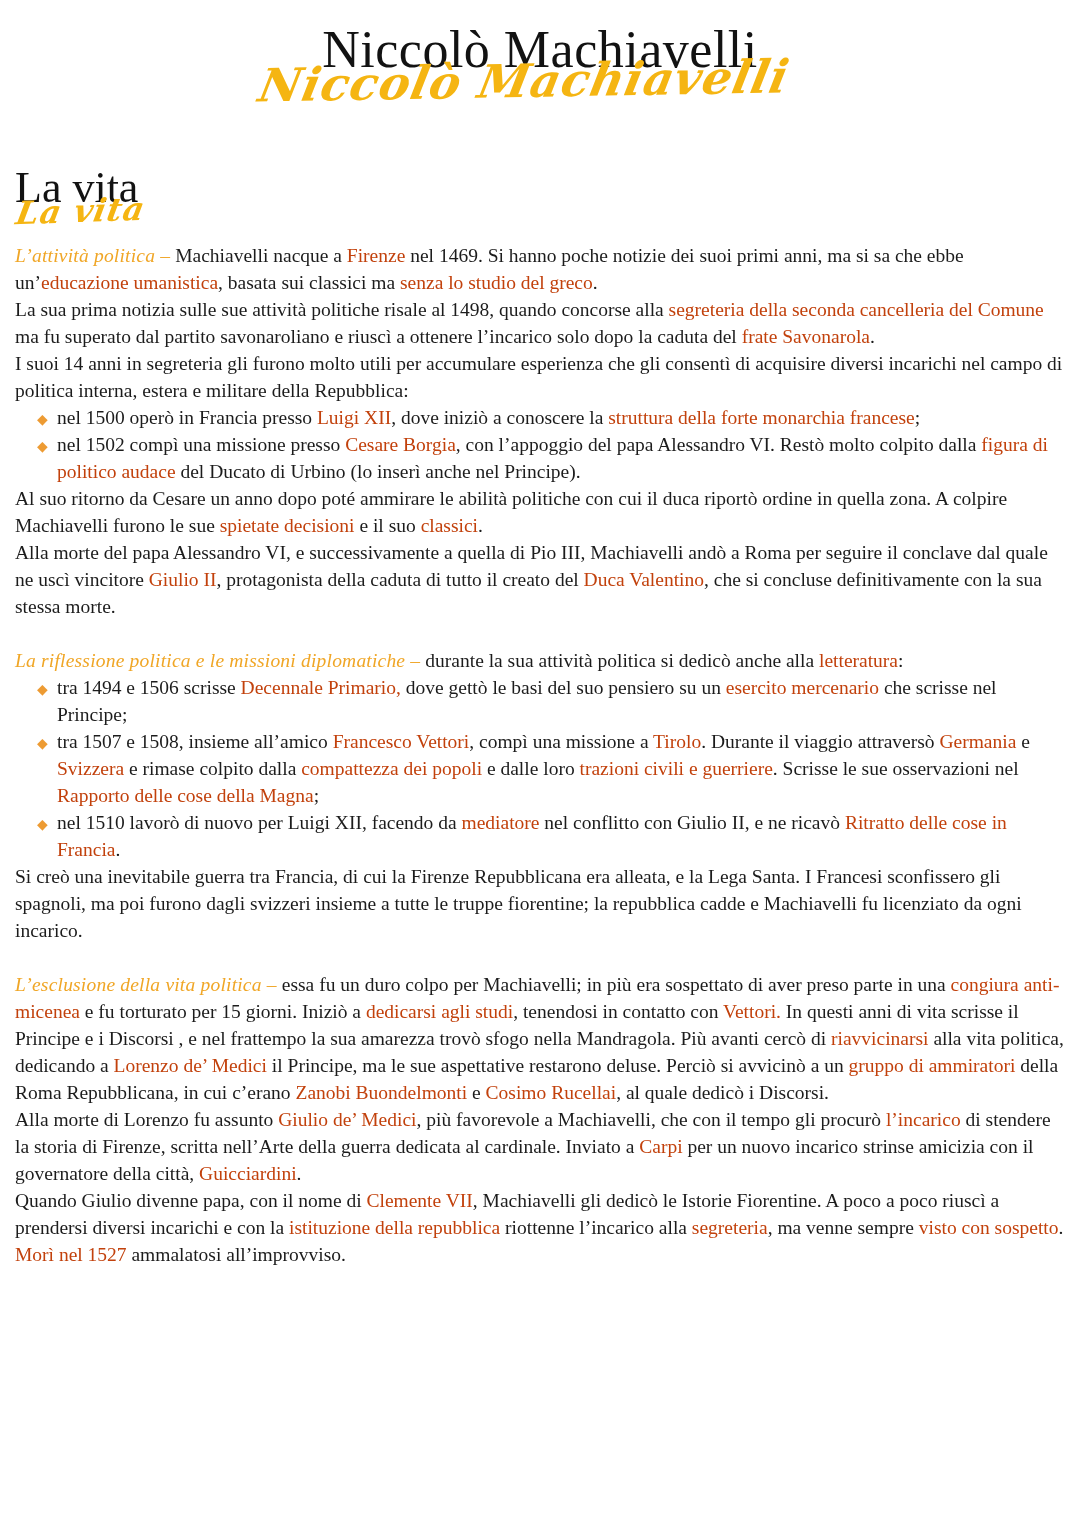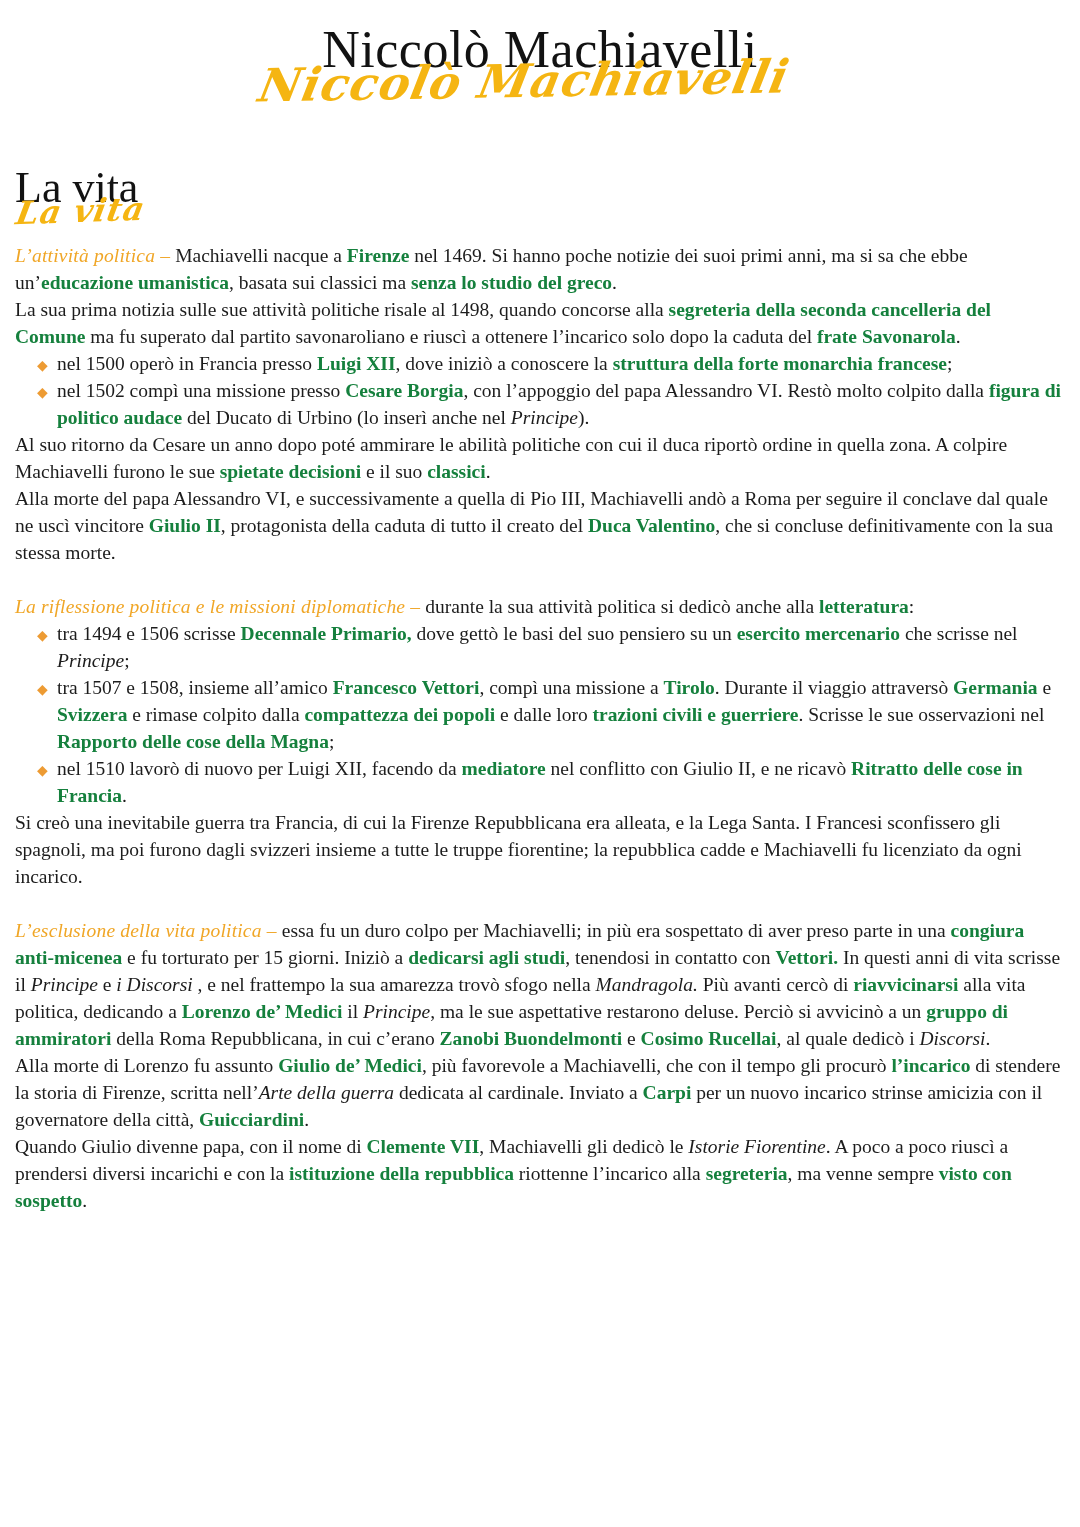--- a/index.html
+++ b/index.html
@@ -90,22 +90,22 @@
     position: absolute;
     left: 22px;
     top: 2px;
     font-size: 14px;
     color: #ED9B33;
   }
   .gap {
     height: 27px;
   }
   .seg-n { font-weight: 400; font-style: normal; }
-  .seg-b { font-weight: 700; color: #15803d; }
-  .seg-i { font-style: italic; }
+  .seg-b { font-weight: 400; color: #c2410c; }
+  .seg-i { }
   .seg-lead {
     font-weight: 400;
     font-style: italic;
     color: #F0A626;
     letter-spacing: 0.2px;
   }
 </style>
 </head>
 <body>
 
@@ -117,29 +117,31 @@
   </div>
 
   <div class="heading-wrap">
     <span class="heading-black">La vita</span>
     <span class="heading-script">La vita</span>
   </div>
 
   <div class="doc-body">
       <p class="para"><span class="seg-lead">L’attività politica – </span><span class="seg-n">Machiavelli nacque a </span><span class="seg-b">Firenze</span><span class="seg-n"> nel 1469. Si hanno poche notizie dei suoi primi anni, ma si sa che ebbe un’</span><span class="seg-b">educazione umanistica</span><span class="seg-n">, basata sui classici ma </span><span class="seg-b">senza lo studio del greco</span><span class="seg-n">.</span></p>
       <p class="para"><span class="seg-n">La sua prima notizia sulle sue attività politiche risale al 1498, quando concorse alla </span><span class="seg-b">segreteria della seconda cancelleria del Comune</span><span class="seg-n"> ma fu superato dal partito savonaroliano e riuscì a ottenere l’incarico solo dopo la caduta del </span><span class="seg-b">frate Savonarola</span><span class="seg-n">.</span></p>
+      <p class="para"><span class="seg-n">I suoi 14 anni in segreteria gli furono molto utili per accumulare esperienza che gli consentì di acquisire diversi incarichi nel campo di politica interna, estera e militare della Repubblica:</span></p>
       <p class="bullet"><span class="bullet-marker">◆</span><span class="seg-n">nel 1500 operò in Francia presso </span><span class="seg-b">Luigi XII</span><span class="seg-n">, dove iniziò a conoscere la </span><span class="seg-b">struttura della forte monarchia francese</span><span class="seg-n">;</span></p>
       <p class="bullet"><span class="bullet-marker">◆</span><span class="seg-n">nel 1502 compì una missione presso </span><span class="seg-b">Cesare Borgia</span><span class="seg-n">, con l’appoggio del papa Alessandro VI. Restò molto colpito dalla </span><span class="seg-b">figura di politico audace</span><span class="seg-n"> del Ducato di Urbino (lo inserì anche nel </span><span class="seg-i">Principe</span><span class="seg-n">).</span></p>
       <p class="para"><span class="seg-n">Al suo ritorno da Cesare un anno dopo poté ammirare le abilità politiche con cui il duca riportò ordine in quella zona. A colpire Machiavelli furono le sue </span><span class="seg-b">spietate decisioni</span><span class="seg-n"> e il suo </span><span class="seg-b">classici</span><span class="seg-n">.</span></p>
       <p class="para"><span class="seg-n">Alla morte del papa Alessandro VI, e successivamente a quella di Pio III, Machiavelli andò a Roma per seguire il conclave dal quale ne uscì vincitore </span><span class="seg-b">Giulio II</span><span class="seg-n">, protagonista della caduta di tutto il creato del </span><span class="seg-b">Duca Valentino</span><span class="seg-n">, che si concluse definitivamente con la sua stessa morte.</span></p>
       <div class="gap"></div>
       <p class="para"><span class="seg-lead">La riflessione politica e le missioni diplomatiche – </span><span class="seg-n">durante la sua attività politica si dedicò anche alla </span><span class="seg-b">letteratura</span><span class="seg-n">:</span></p>
       <p class="bullet"><span class="bullet-marker">◆</span><span class="seg-n">tra 1494 e 1506 scrisse </span><span class="seg-b">Decennale Primario,</span><span class="seg-n"> dove gettò le basi del suo pensiero su un </span><span class="seg-b">esercito mercenario</span><span class="seg-n"> che scrisse nel </span><span class="seg-i">Principe</span><span class="seg-n">;</span></p>
       <p class="bullet"><span class="bullet-marker">◆</span><span class="seg-n">tra 1507 e 1508, insieme all’amico </span><span class="seg-b">Francesco Vettori</span><span class="seg-n">, compì una missione a </span><span class="seg-b">Tirolo</span><span class="seg-n">. Durante il viaggio attraversò </span><span class="seg-b">Germania</span><span class="seg-n"> e </span><span class="seg-b">Svizzera</span><span class="seg-n"> e rimase colpito dalla </span><span class="seg-b">compattezza dei popoli</span><span class="seg-n"> e dalle loro </span><span class="seg-b">trazioni civili e guerriere</span><span class="seg-n">. Scrisse le sue osservazioni nel </span><span class="seg-b">Rapporto delle cose della Magna</span><span class="seg-n">;</span></p>
       <p class="bullet"><span class="bullet-marker">◆</span><span class="seg-n">nel 1510 lavorò di nuovo per Luigi XII, facendo da </span><span class="seg-b">mediatore</span><span class="seg-n"> nel conflitto con Giulio II, e ne ricavò </span><span class="seg-b">Ritratto delle cose in Francia</span><span class="seg-n">.</span></p>
       <p class="para"><span class="seg-n">Si creò una inevitabile guerra tra Francia, di cui la Firenze Repubblicana era alleata, e la Lega Santa. I Francesi sconfissero gli spagnoli, ma poi furono dagli svizzeri insieme a tutte le truppe fiorentine; la repubblica cadde e Machiavelli fu licenziato da ogni incarico.</span></p>
       <div class="gap"></div>
       <p class="para"><span class="seg-lead">L’esclusione della vita politica – </span><span class="seg-n">essa fu un duro colpo per Machiavelli; in più era sospettato di aver preso parte in una </span><span class="seg-b">congiura anti-micenea</span><span class="seg-n"> e fu torturato per 15 giorni. Iniziò a </span><span class="seg-b">dedicarsi agli studi</span><span class="seg-n">, tenendosi in contatto con </span><span class="seg-b">Vettori.</span><span class="seg-n"> In questi anni di vita scrisse il </span><span class="seg-i">Principe</span><span class="seg-n"> e </span><span class="seg-i">i Discorsi</span><span class="seg-n"> , e nel frattempo la sua amarezza trovò sfogo nella </span><span class="seg-i">Mandragola.</span><span class="seg-n"> Più avanti cercò di </span><span class="seg-b">riavvicinarsi</span><span class="seg-n"> alla vita politica, dedicando a </span><span class="seg-b">Lorenzo de’ Medici</span><span class="seg-n"> il </span><span class="seg-i">Principe</span><span class="seg-n">, ma le sue aspettative restarono deluse. Perciò si avvicinò a un </span><span class="seg-b">gruppo di ammiratori</span><span class="seg-n"> della Roma Repubblicana, in cui c’erano </span><span class="seg-b">Zanobi Buondelmonti</span><span class="seg-n"> e </span><span class="seg-b">Cosimo Rucellai</span><span class="seg-n">, al quale dedicò i </span><span class="seg-i">Discorsi</span><span class="seg-n">.</span></p>
       <p class="para"><span class="seg-n">Alla morte di Lorenzo fu assunto </span><span class="seg-b">Giulio de’ Medici</span><span class="seg-n">, più favorevole a Machiavelli, che con il tempo gli procurò </span><span class="seg-b">l’incarico</span><span class="seg-n"> di stendere la storia di Firenze, scritta nell’</span><span class="seg-i">Arte della guerra</span><span class="seg-n"> dedicata al cardinale. Inviato a </span><span class="seg-b">Carpi</span><span class="seg-n"> per un nuovo incarico strinse amicizia con il governatore della città, </span><span class="seg-b">Guicciardini</span><span class="seg-n">.</span></p>
       <p class="para"><span class="seg-n">Quando Giulio divenne papa, con il nome di </span><span class="seg-b">Clemente VII</span><span class="seg-n">, Machiavelli gli dedicò le </span><span class="seg-i">Istorie Fiorentine</span><span class="seg-n">. A poco a poco riuscì a prendersi diversi incarichi e con la </span><span class="seg-b">istituzione della repubblica</span><span class="seg-n"> riottenne l’incarico alla </span><span class="seg-b">segreteria</span><span class="seg-n">, ma venne sempre </span><span class="seg-b">visto con sospetto</span><span class="seg-n">.</span></p>
+      <p class="para"><span class="seg-b">Morì nel 1527</span><span class="seg-n"> ammalatosi all’improvviso.</span></p>
     </div>
 
 </div>
 
 </body></html>

